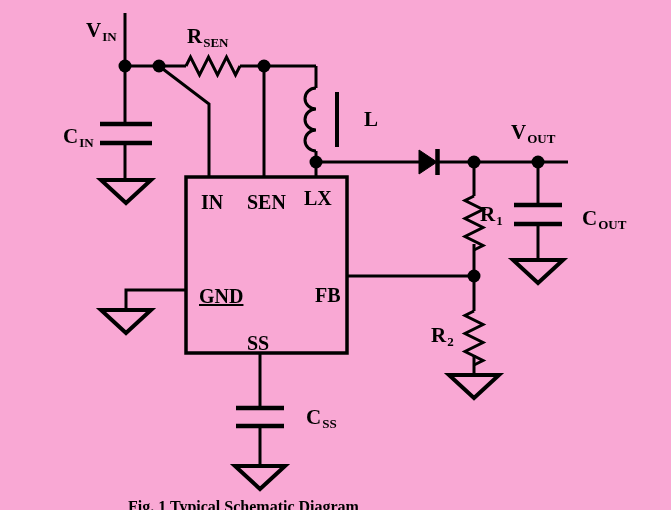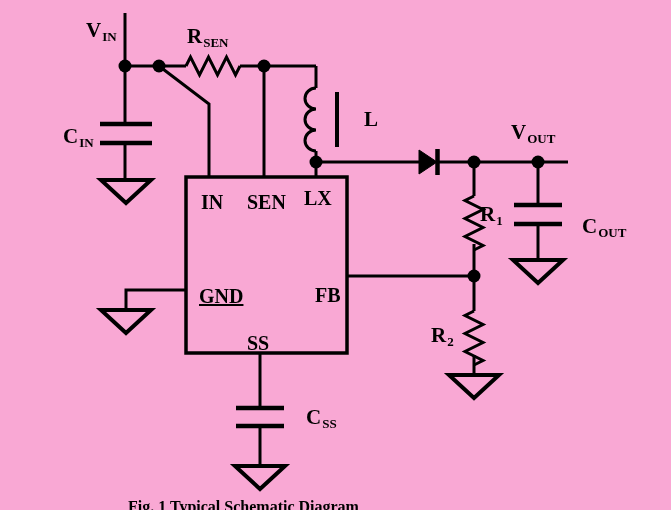--- a/index.html
+++ b/index.html
@@ -147,21 +147,21 @@
   <div class="lbl" style="left:86px; top:20px;"><span>V</span><sub>IN</sub></div>
 
   <div class="lbl" style="left:187px; top:26px;"><span>R</span><sub>SEN</sub></div>
 
   <div class="lbl" style="left:63px; top:126px;"><span>C</span><sub>IN</sub></div>
 
   <div class="lbl" style="left:364px; top:109px;"><span>L</span></div>
 
   <div class="lbl" style="left:511px; top:122px;"><span>V</span><sub>OUT</sub></div>
 
-  <div class="lbl" style="left:582px; top:216px;"><span>C</span><sub>OUT</sub></div>
+  <div class="lbl" style="left:582px; top:208px;"><span>C</span><sub>OUT</sub></div>
 
   <div class="lbl" style="left:432px; top:204px;margin-left:48px;"><span>R</span><sub>1</sub></div>
 
   <div class="lbl" style="left:431px; top:325px;text-align:center;"><span>R</span><sub>2</sub></div>
 
   <div class="lbl" style="left:306px; top:407px;"><span>C</span><sub>SS</sub></div>
 
   <div class="pin" style="left:201px; top:192px;">IN</div>
   <div class="pin" style="left:247px; top:192px;">SEN</div>
   <div class="pin" style="left:304px; top:188px;">LX</div>

